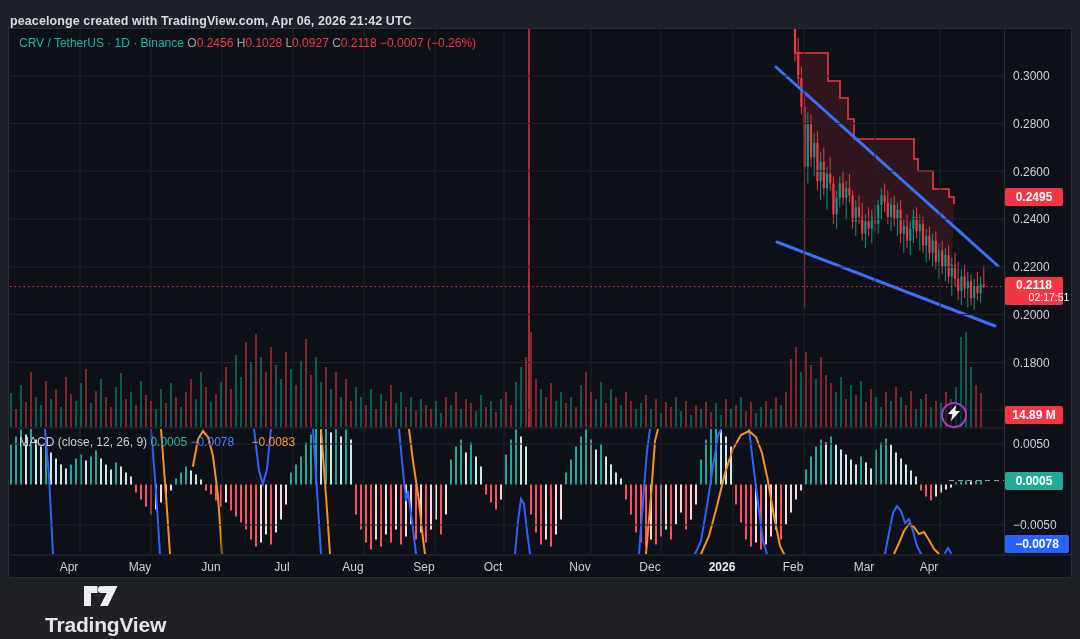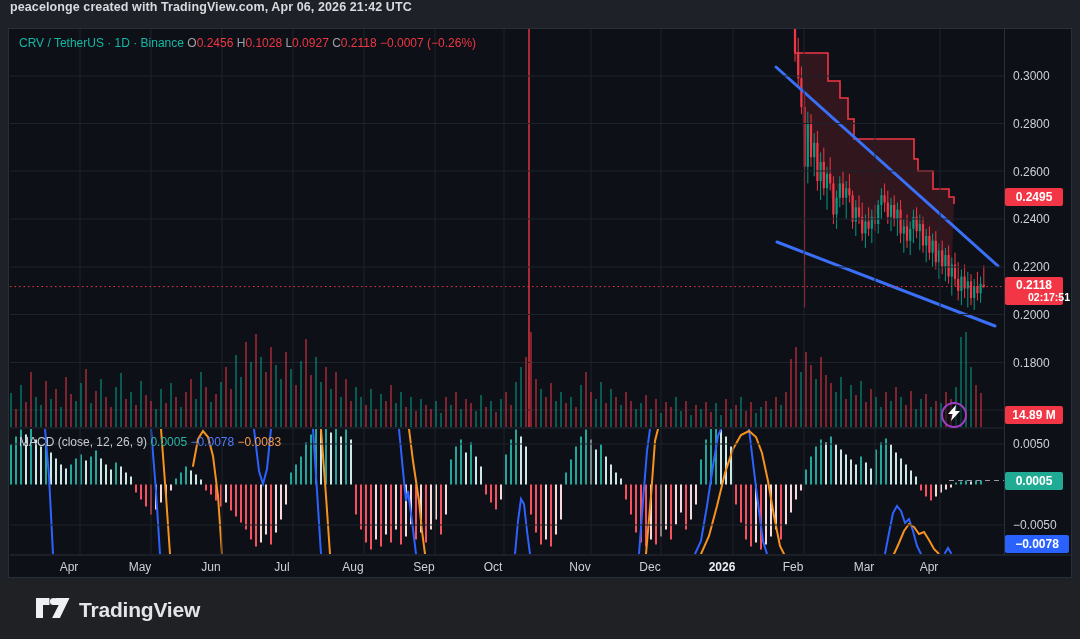--- a/index.html
+++ b/index.html
@@ -1,40 +1,40 @@
 <!DOCTYPE html>
 <html><head>
 <meta charset="utf-8">
 <style>
   html,body{margin:0;padding:0;background:#1e2128;width:1080px;height:639px;overflow:hidden;
     font-family:"Liberation Sans",sans-serif;-webkit-font-smoothing:antialiased;}
   .stage{position:relative;width:1080px;height:639px;background:#1e2128;}
-  .topbar{position:absolute;left:0;top:0;width:885px;height:28px;display:flex;align-items:flex-start;}
+  .topbar{position:absolute;left:0;top:0;width:885px;height:28px;display:flex;align-items:flex-end;}
   .topbar span{margin-left:10px;font-size:12.5px;font-weight:700;color:#d8dade;letter-spacing:.1px;}
   .chart{position:absolute;left:8px;top:28px;width:1064px;height:550px;background:#0d1017;border:1px solid #2a2e39;box-sizing:border-box;}
   #plot{position:absolute;left:0;top:0;}
   .legend{position:absolute;left:10px;top:6px;line-height:17px;font-size:12px;color:#c9ccd4;z-index:5;}
   .legend .lab{color:#9da1aa;}
   .legend .red{color:#f23645;}
   .legend .ttl{color:#14b8a6;}
   .macd-legend{position:absolute;left:10px;top:406px;font-size:12px;z-index:5;color:#c9ccd4;}
-  .macd-legend .teal{color:#2bb3a2;} .macd-legend .blue{color:#537bff;} .macd-legend .orange{color:#f79a4b;}
+  .macd-legend .teal{color:#2bb3a2;} .macd-legend .blue{color:#537bff;} .macd-legend .orange{color:#f79a4b;margin-left:14px;}
   .badge{position:absolute;left:996px;width:58px;height:18px;border-radius:2px;color:#fff;
     font-size:12px;font-weight:600;display:flex;align-items:center;justify-content:center;z-index:6;}
   .badge.red{background:#f23645;}
   .badge.teal{background:#22ab94;}
   .badge.blue{background:#2962ff;width:64px;}
   .badge.twoline{height:28px;flex-direction:column;line-height:12px;}
-  .badge .sub{font-size:10.5px;font-weight:700;padding-left:30px;}
+  .badge .sub{font-size:10.5px;font-weight:400;padding-left:30px;}
   .lightning{position:absolute;left:932px;top:373px;width:26px;height:26px;border-radius:50%;
     border:2px solid #a13dc4;box-sizing:border-box;display:flex;align-items:center;justify-content:center;
     background:rgba(13,16,23,.6);z-index:6;cursor:pointer;}
   .axis-region{position:absolute;z-index:4;}
   .footer{position:absolute;left:0;top:580px;width:1080px;height:59px;background:#1f2125;display:flex;align-items:center;}
-  .brand{display:flex;align-items:center;margin-left:36px;cursor:pointer;}
+  .brand{display:flex;align-items:center;margin-left:36px;cursor:pointer;flex-direction:column;}
   .brand .brand-text{margin-left:9px;font-size:21px;font-weight:700;color:#e4e5e8;letter-spacing:-.2px;}
 </style>
 </head>
 <body>
 
 <div class="stage">
 
   <div class="topbar">
     <span>peacelonge created with TradingView.com, Apr 06, 2026 21:42 UTC</span>
   </div>

